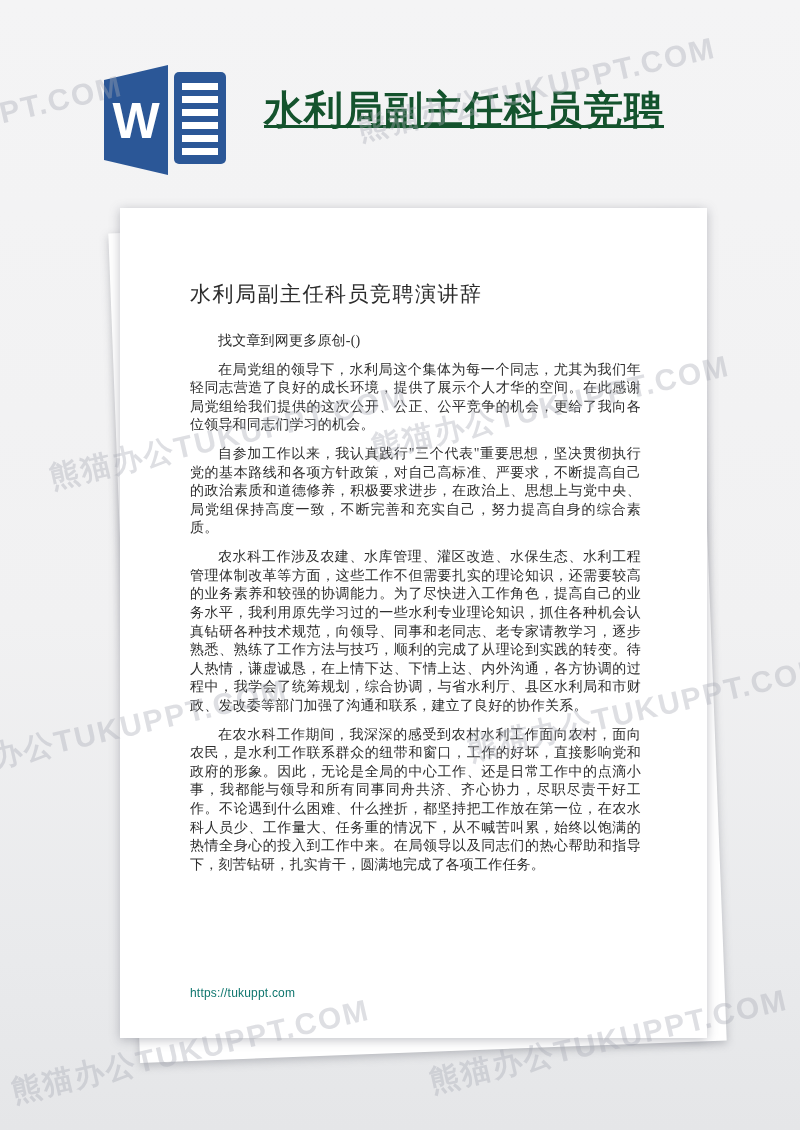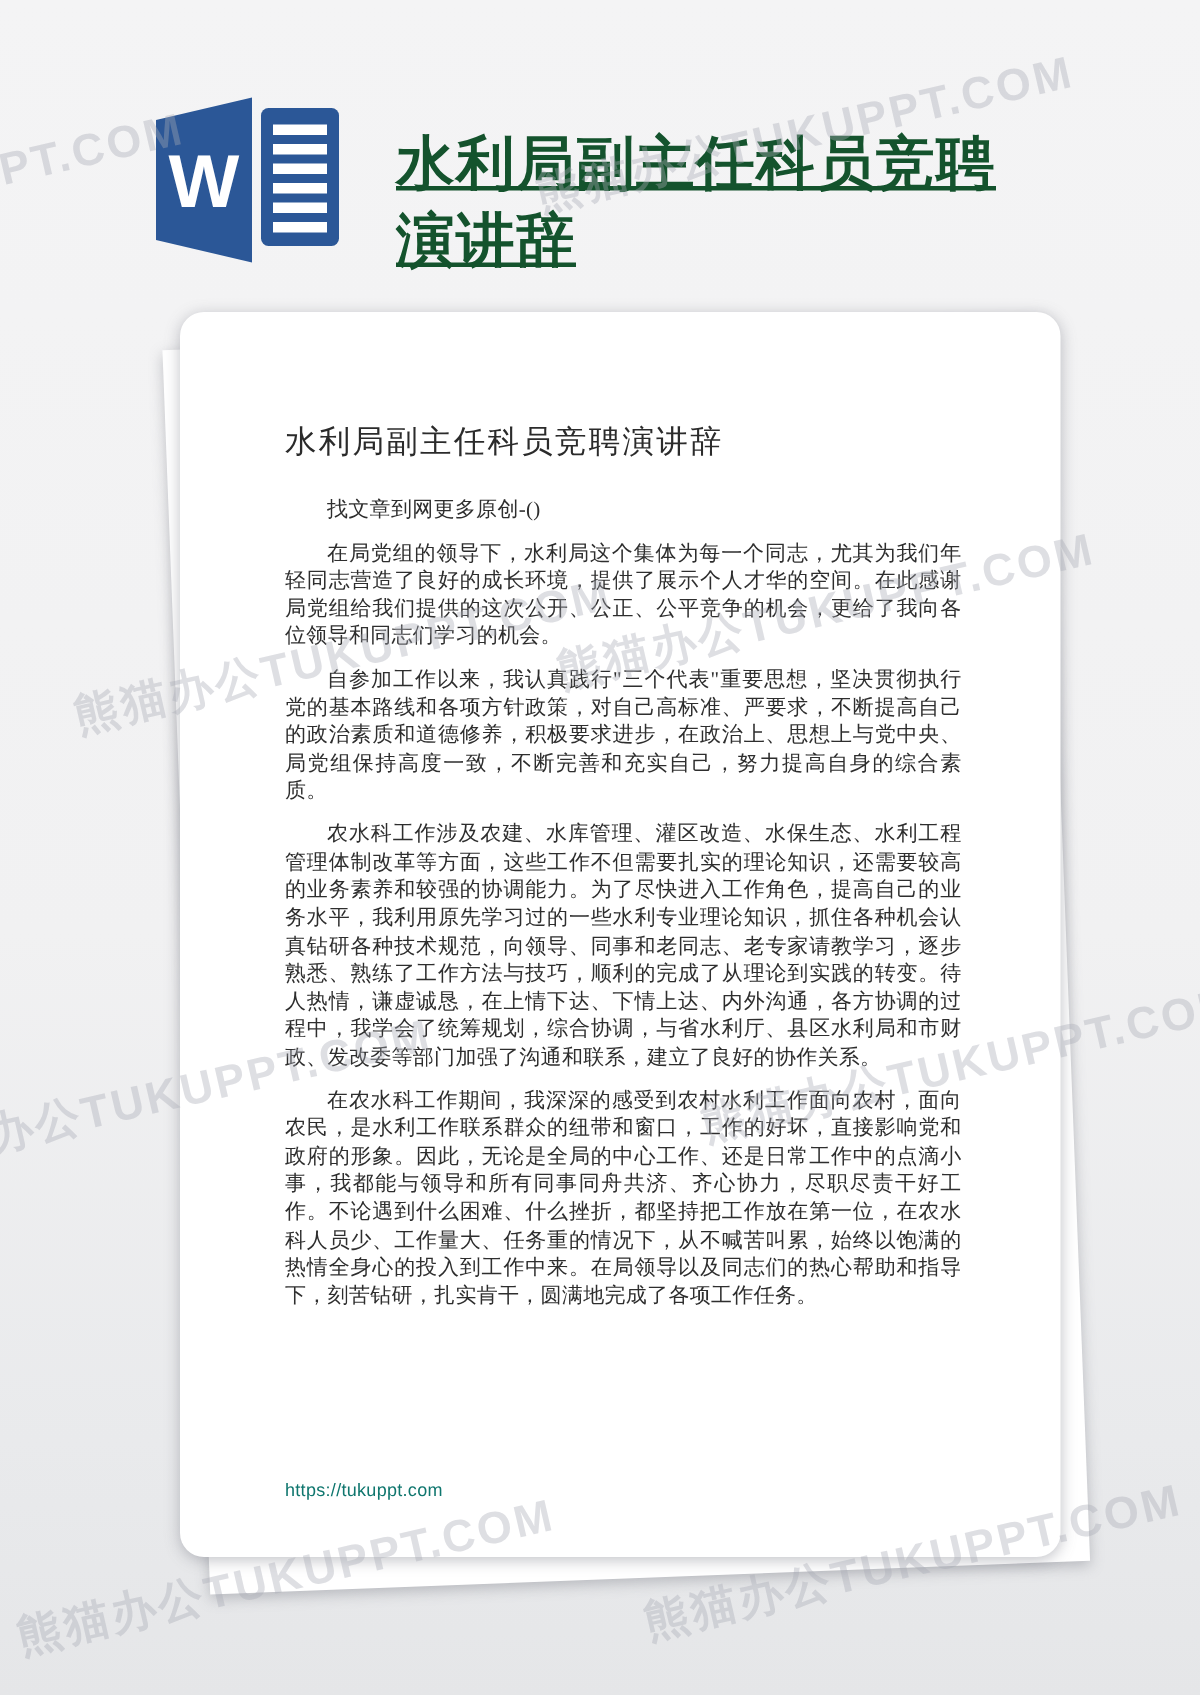--- a/index.html
+++ b/index.html
@@ -27,21 +27,20 @@
     background:#ffffff;
   }
   .sheet.back{
     transform:translate(4px,14px) rotate(-2.2deg);
     box-shadow:0 3px 9px rgba(105,108,118,0.38);
     z-index:1;
   }
   .sheet.main{
     z-index:2;
     box-shadow:0 2px 10px rgba(105,108,118,0.42);
-    border-radius:16px;
   }
 
   
   .doc-content{
     position:absolute;left:0;top:0;right:0;bottom:0;
     padding:72px 66px 0 70px;
     font-family:"Liberation Serif","DejaVu Serif",serif;
     color:#2e2e2e;
   }
   .doc-heading{
@@ -84,21 +83,20 @@
       <rect x="86" y="77" width="36" height="7" fill="#ffffff"></rect>
       <rect x="86" y="90" width="36" height="7" fill="#ffffff"></rect>
     </g>
     <g>
       <polygon points="8,22 72,7 72,117 8,102" fill="#2b5797"></polygon>
       <text x="40" y="80" font-size="50" font-weight="bold" fill="#ffffff" text-anchor="middle" font-family="Liberation Sans, DejaVu Sans, sans-serif">W</text>
     </g>
   </svg>
   <h1 class="page-title">
     <span class="tline">水利局副主任科员竞聘</span>
-    <span class="tline">演讲辞</span>
   </h1>
 </div>
 
 <div class="sheet back"></div>
 
 <div class="sheet main">
   <div class="doc-content">
     <h2 class="doc-heading">水利局副主任科员竞聘演讲辞</h2>
     <p>找文章到网更多原创-()</p>
     <p>在局党组的领导下，水利局这个集体为每一个同志，尤其为我们年轻同志营造了良好的成长环境，提供了展示个人才华的空间。在此感谢局党组给我们提供的这次公开、公正、公平竞争的机会，更给了我向各位领导和同志们学习的机会。</p>

